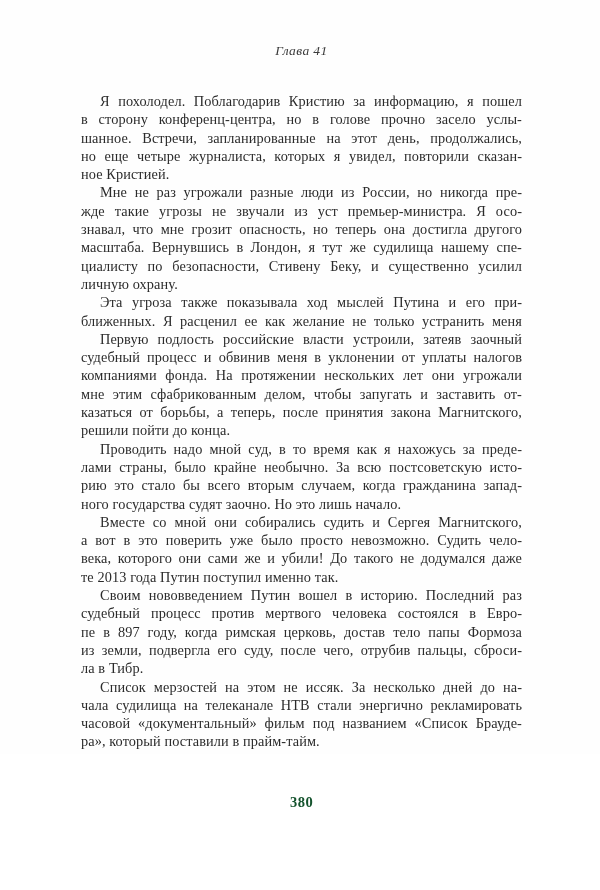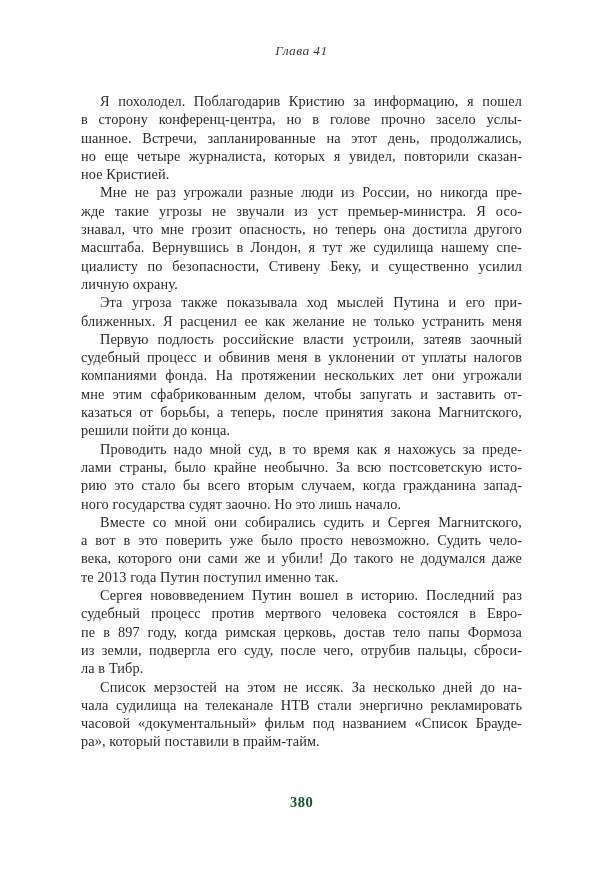--- a/index.html
+++ b/index.html
@@ -81,21 +81,21 @@
       <div class="line just">казаться от борьбы, а теперь, после принятия закона Магнитского,</div>
       <div class="line">решили пойти до конца.</div>
       <div class="line indent just">Проводить надо мной суд, в то время как я нахожусь за преде-</div>
       <div class="line just">лами страны, было крайне необычно. За всю постсоветскую исто-</div>
       <div class="line just">рию это стало бы всего вторым случаем, когда гражданина запад-</div>
       <div class="line">ного государства судят заочно. Но это лишь начало.</div>
       <div class="line indent just">Вместе со мной они собирались судить и Сергея Магнитского,</div>
       <div class="line just">а вот в это поверить уже было просто невозможно. Судить чело-</div>
       <div class="line just">века, которого они сами же и убили! До такого не додумался даже</div>
       <div class="line">те 2013 года Путин поступил именно так.</div>
-      <div class="line indent just">Сергея нововведением Путин вошел в историю. Последний раз</div>
+      <div class="line indent just">Своим нововведением Путин вошел в историю. Последний раз</div>
       <div class="line just">судебный процесс против мертвого человека состоялся в Евро-</div>
       <div class="line just">пе в 897 году, когда римская церковь, достав тело папы Формоза</div>
       <div class="line just">из земли, подвергла его суду, после чего, отрубив пальцы, сброси-</div>
       <div class="line">ла в Тибр.</div>
       <div class="line indent just">Список мерзостей на этом не иссяк. За несколько дней до на-</div>
       <div class="line just">чала судилища на телеканале НТВ стали энергично рекламировать</div>
       <div class="line just">часовой «документальный» фильм под названием «Список Брауде-</div>
       <div class="line">ра», который поставили в прайм-тайм.</div>
     </div>
 

